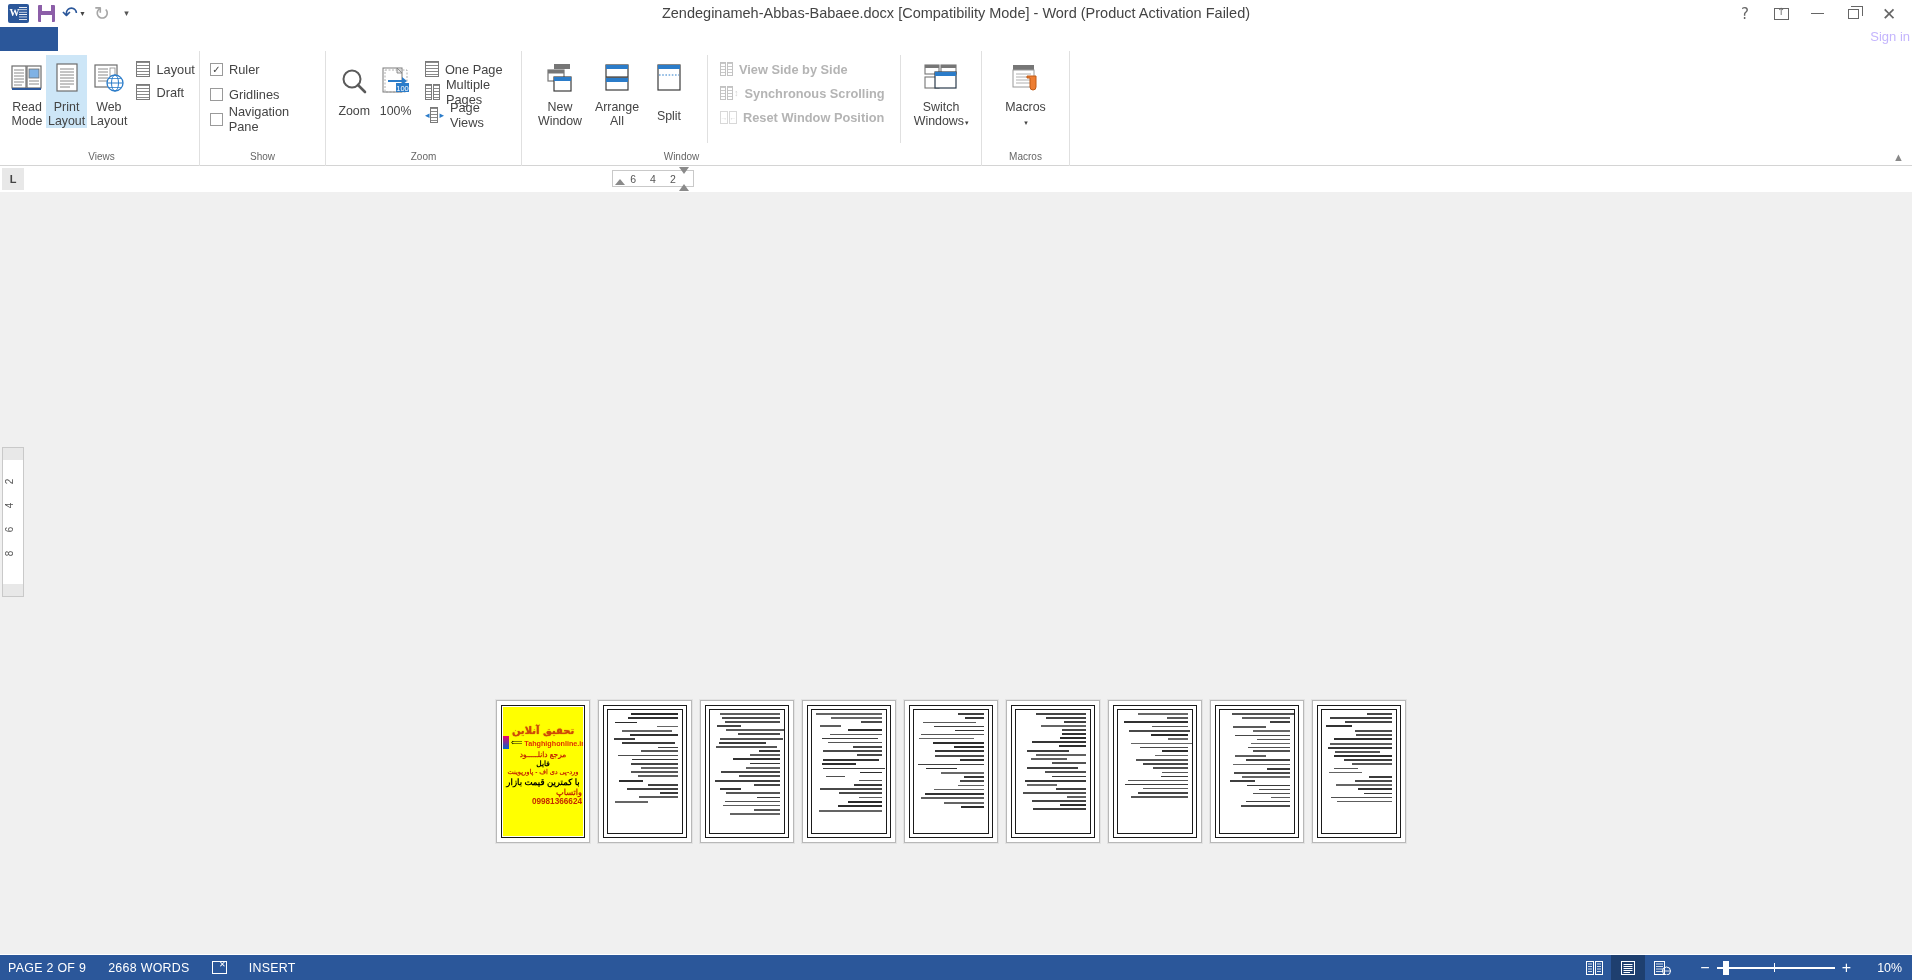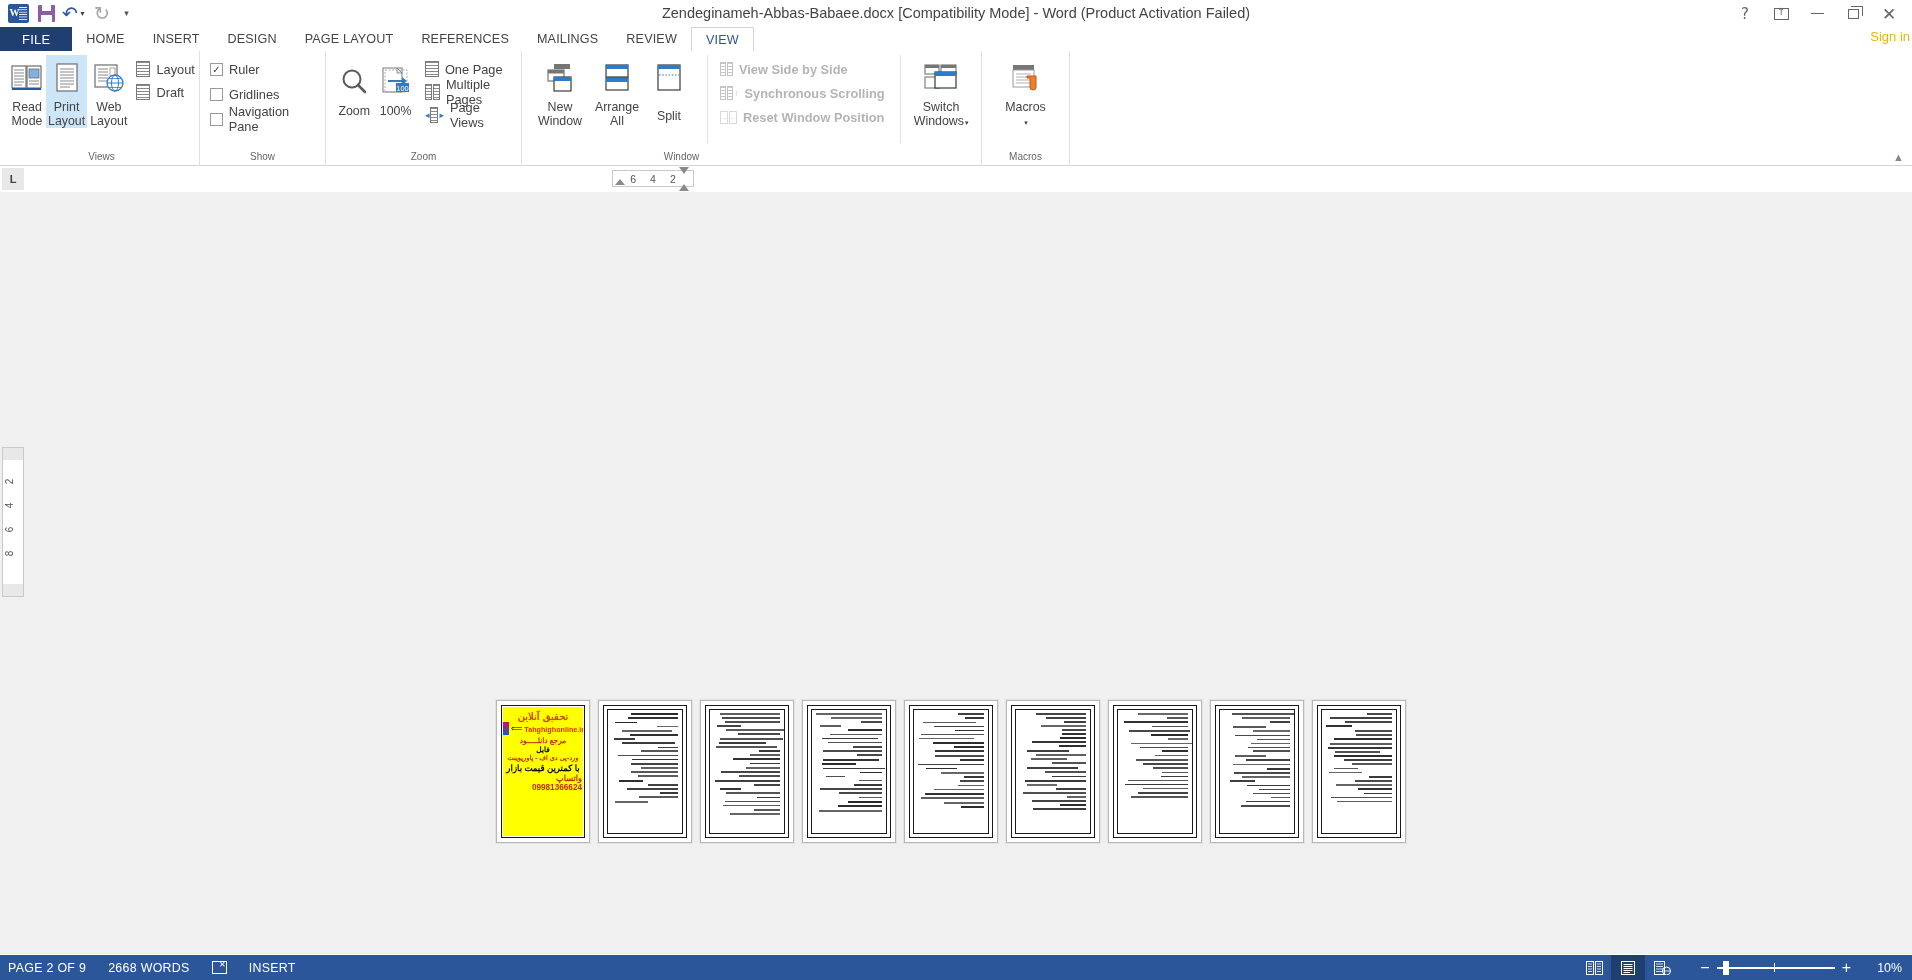--- a/index.html
+++ b/index.html
@@ -160,21 +160,21 @@
     color: #2b579a;
     border: 1px solid #d4d4d4;
     border-bottom: none;
     background: #fff;
     position: relative;
   }
   #signin {
     position: absolute;
     right: 2px; top: 2px;
     font-size: 13px;
-    color: #eab308;
+    color: #c4b5fd;
     z-index: 3;
   }
 
   
   #ribbon {
     height: 115px;
     background: #ffffff;
     border-bottom: 1px solid #d4d4d4;
     display: flex;
     position: relative;
@@ -335,22 +335,22 @@
     width: 100%; height: 100%;
     background: #ffff00;
     display: flex; flex-direction: column;
     align-items: center; justify-content: flex-start;
     padding: 2px 1px;
     overflow: hidden;
     direction: rtl;
   }
   .ad-l1 {
     font-family: "DejaVu Sans", sans-serif;
-    color: #d14b00; font-size: 10px; font-weight: normal;
-    line-height: 11px; margin-top: 2px; text-shadow: 0 0 1px #b33;
+    color: #d14b00; font-size: 10px; font-weight: bold;
+    line-height: 11px; margin-top: 16px; text-shadow: 0 0 1px #b33;
   }
   .ad-site {
     color: #e03000; font-size: 7.2px; font-weight: bold;
     direction: ltr; margin-top: 2px;
   }
   .ad-l3 { color: #c42a00; font-size: 7.4px; font-weight: bold; margin-top: 1px; }
   .ad-l4 { color: #000; font-size: 7.4px; font-weight: bold; }
   .ad-l5 { color: #c42a00; font-size: 6.6px; font-weight: bold; }
   .ad-l6 { color: #000; font-size: 8.6px; font-weight: bold; margin-top: 1px; }
   .ad-l7 { color: #c42a00; font-size: 8.2px; font-weight: bold; direction: rtl; }
@@ -437,31 +437,20 @@
       </div>
     <div class="wc">
         <div class="maxbox"></div>
       </div>
     <div class="wc close">✕</div>
   </div>
 </div>
 
 <div id="tabstrip">
   <div id="tabs-white-bg"></div>
-  <div id="tabs-inner" style="z-index:2;">
-    <div class="file-tab">FILE</div>
-    <div class="tab">HOME</div>
-    <div class="tab">INSERT</div>
-    <div class="tab">DESIGN</div>
-    <div class="tab">PAGE LAYOUT</div>
-    <div class="tab">REFERENCES</div>
-    <div class="tab">MAILINGS</div>
-    <div class="tab">REVIEW</div>
-    <div class="tab active">VIEW</div>
-  </div>
   <div id="signin">Sign in</div>
 </div>
 
 <div id="ribbon">
 
   <div class="rgroup" style="width:196px;">
     <div class="rgroup-body">
       <div class="bigbtn">
         <div class="ico">
           <svg width="32" height="30" viewBox="0 0 32 30">

